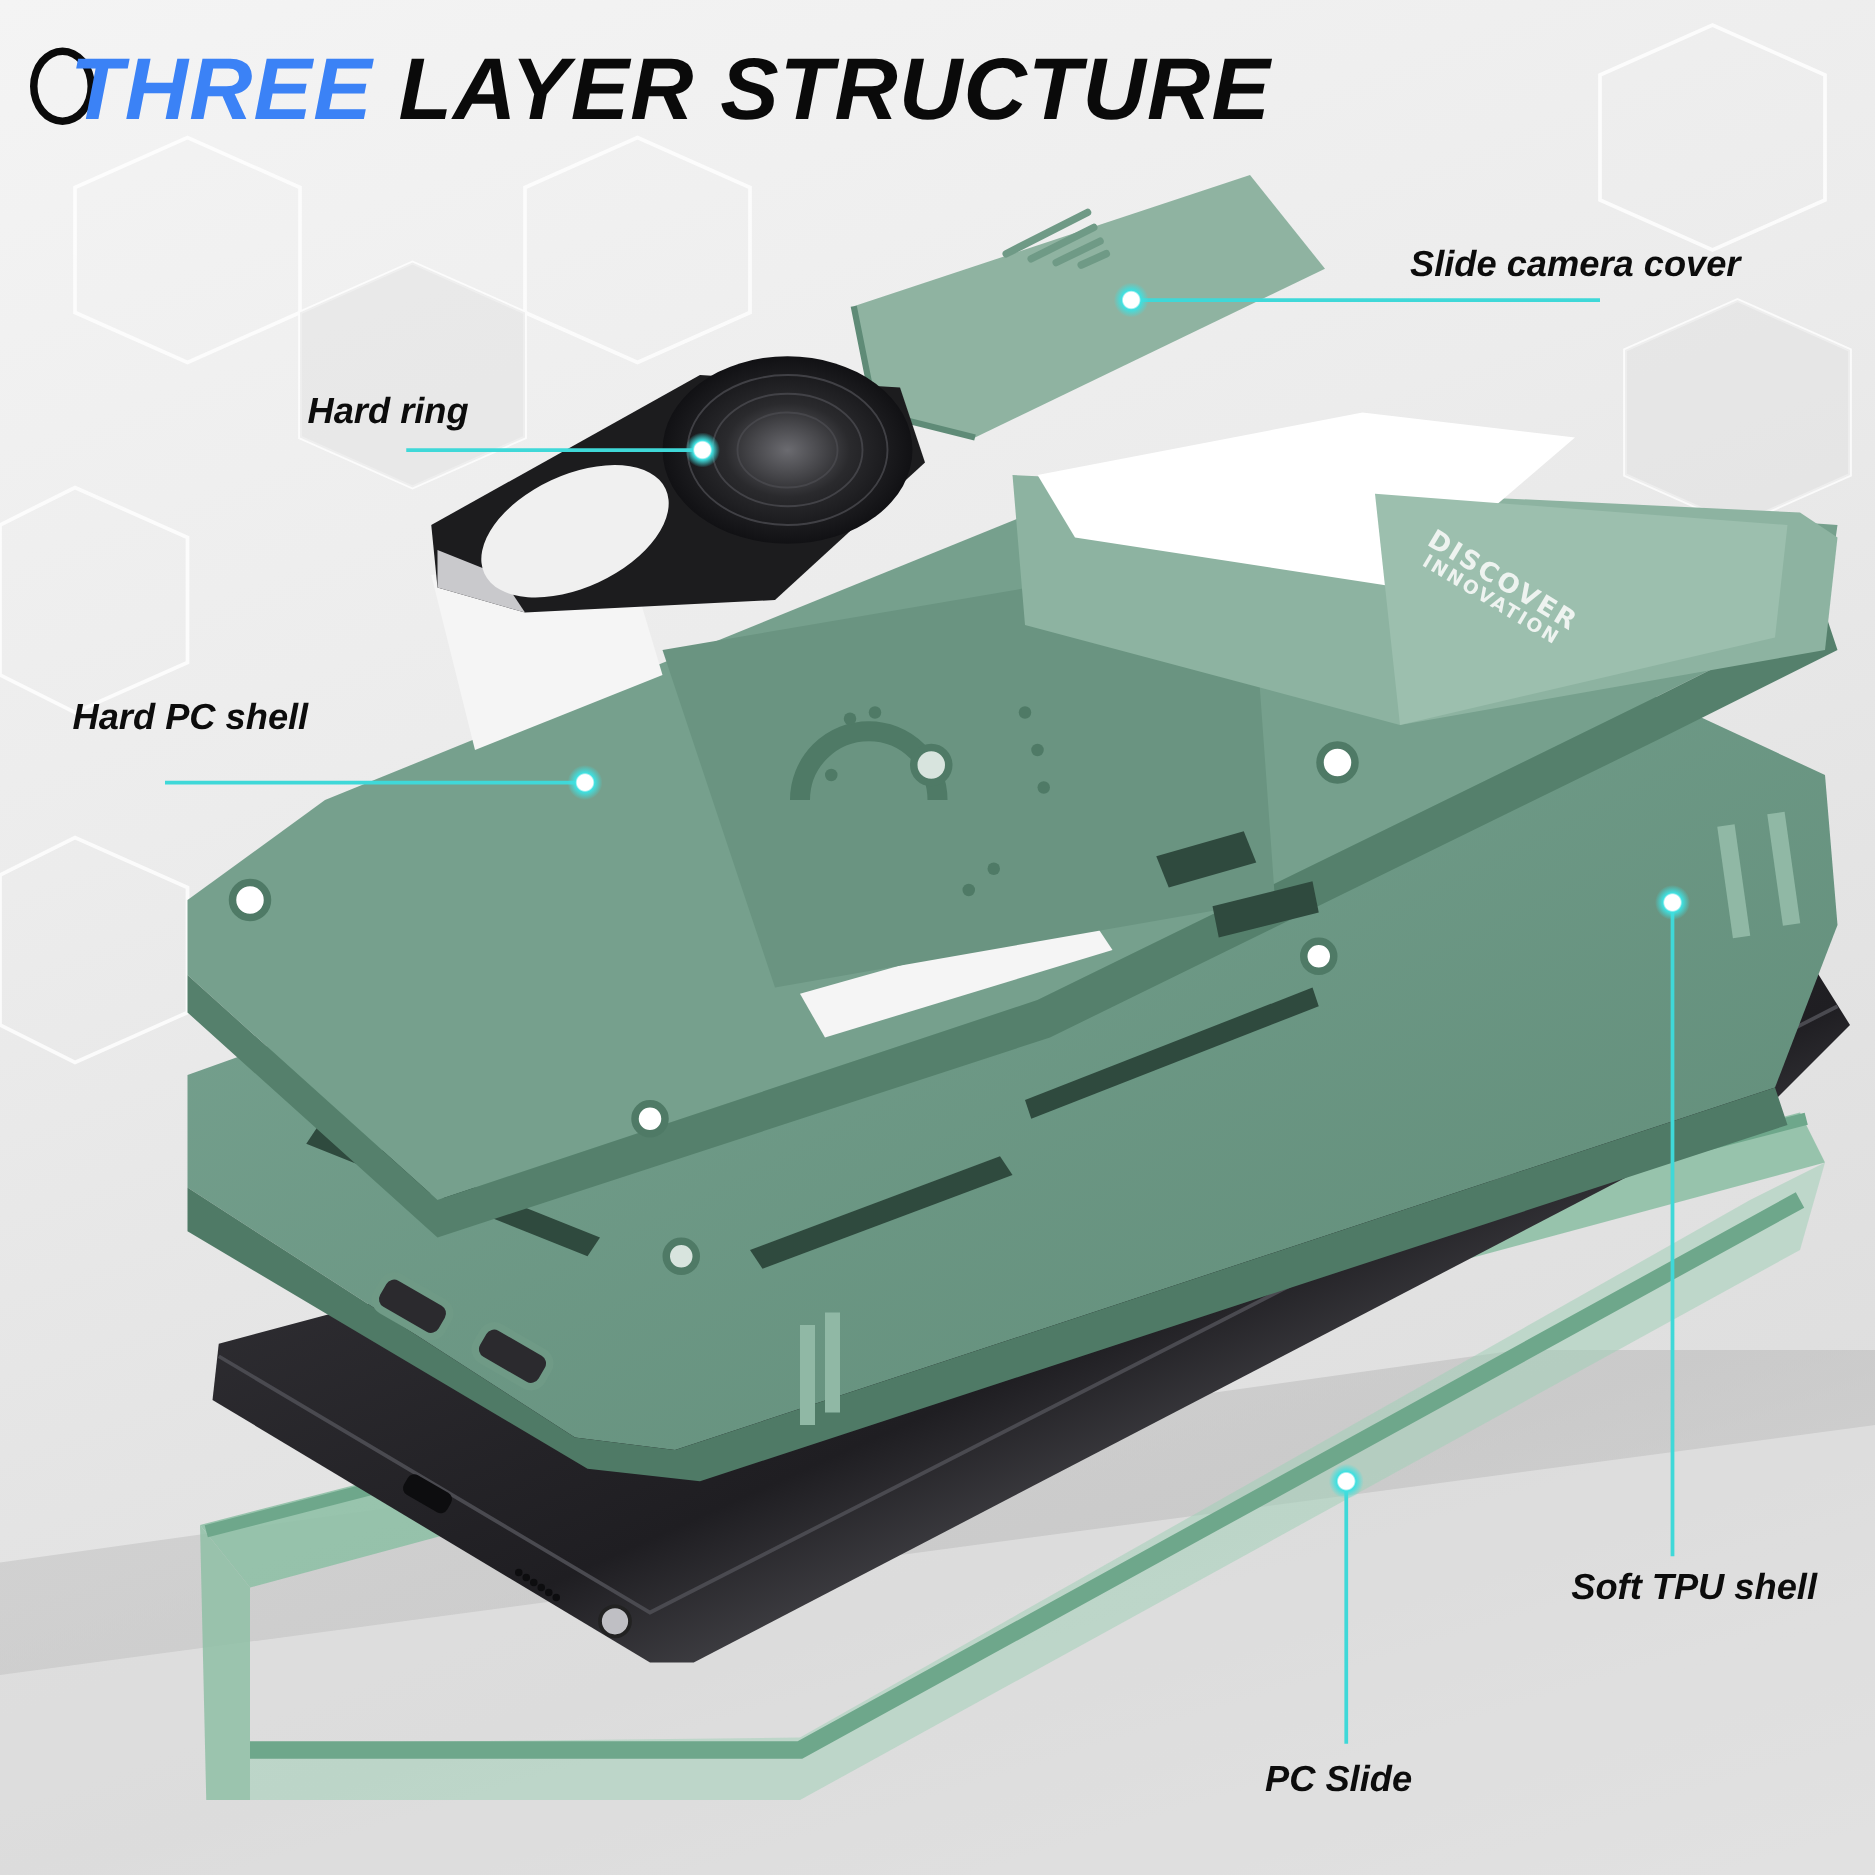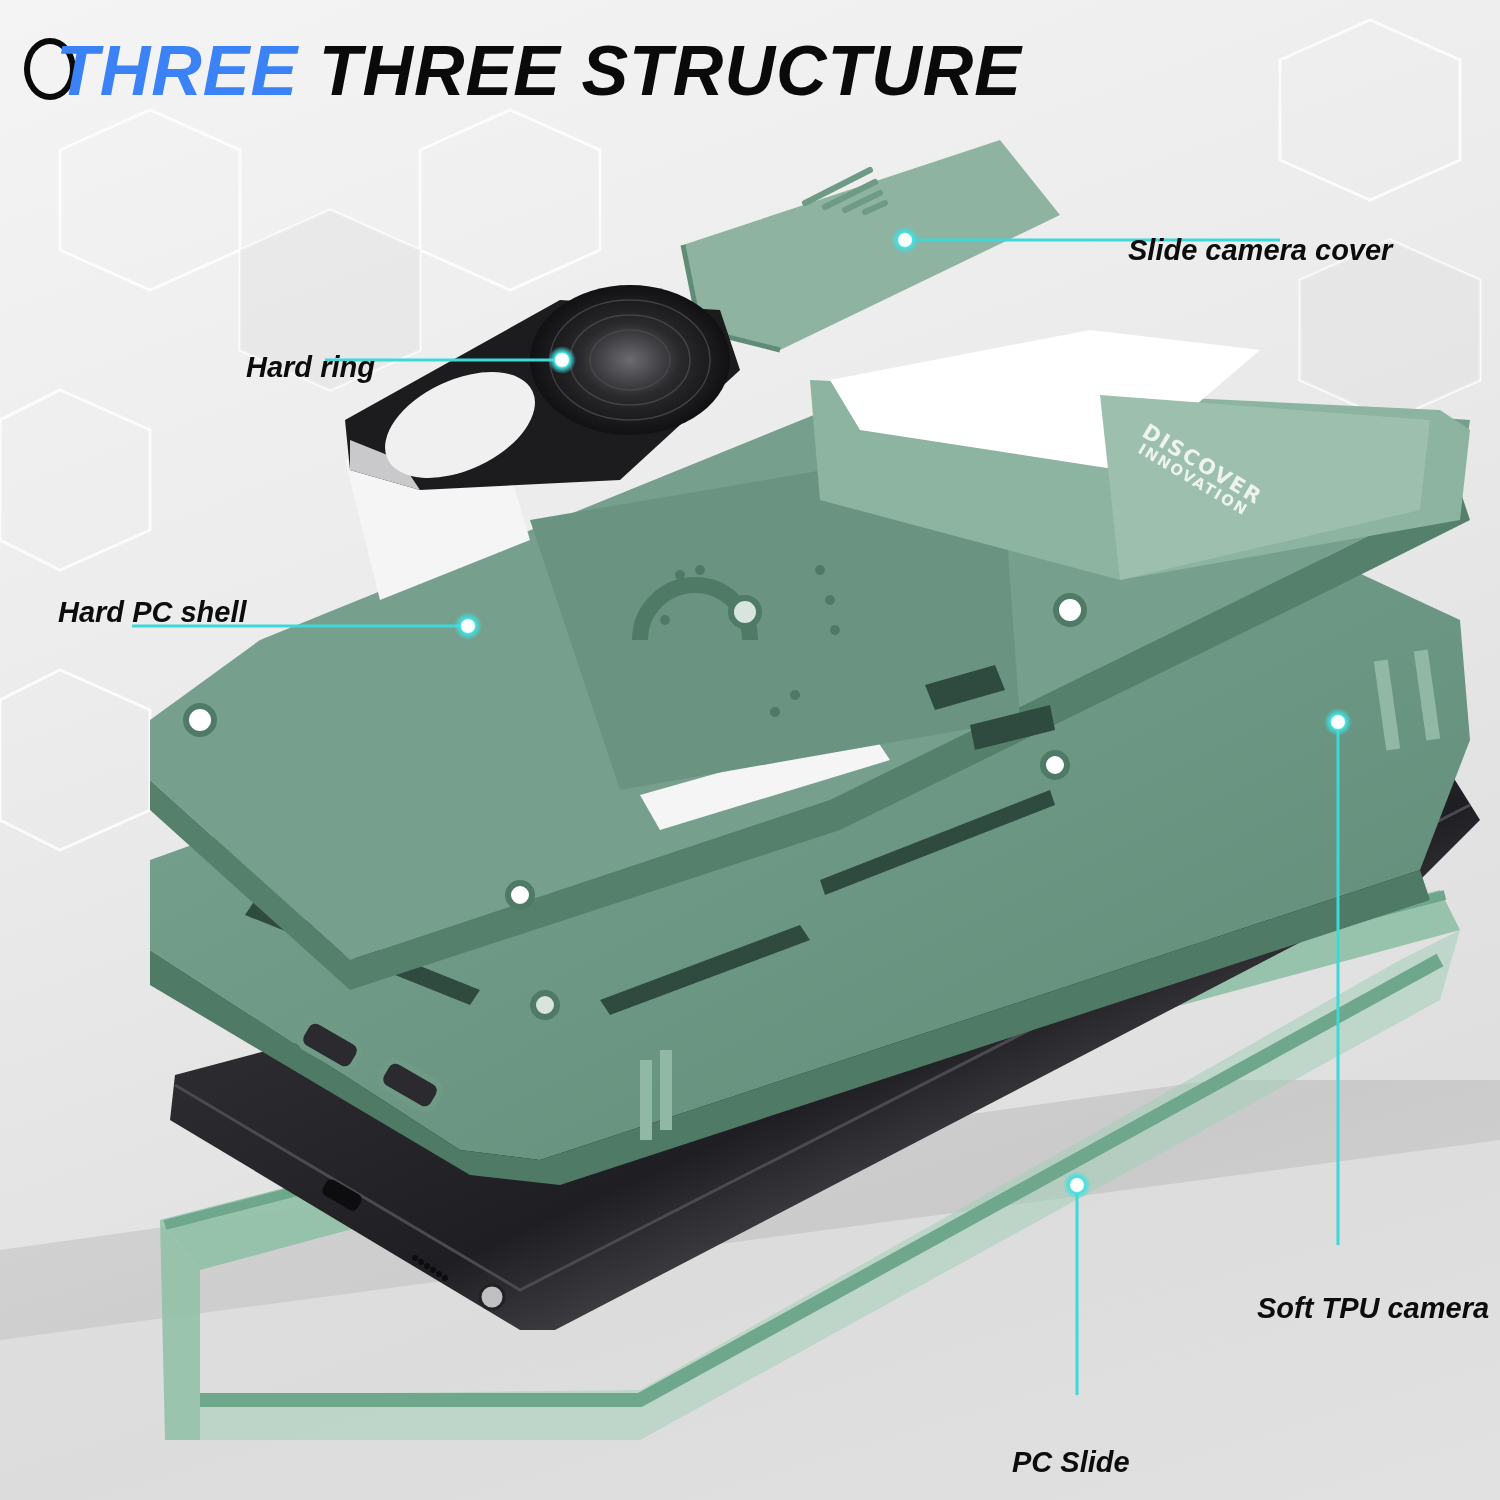--- a/index.html
+++ b/index.html
@@ -16,21 +16,21 @@
     font-size: 70px; letter-spacing: 1px; line-height: 1; white-space: nowrap;
   }
   .title .red { color: #3b82f6; }
   .title .black { color: #0a0a0a; }
   .title-ring {
     position: absolute; left: 24px; top: 38px; width: 52px; height: 62px;
     border: 6px solid #0a0a0a; border-radius: 50%; box-sizing: border-box;
   }
   .label {
     position: absolute; font-weight: bold; font-style: italic; color: #0c0c0c;
-    font-size: 29px; white-space: nowrap; line-height: 1; margin-top: 38px;
+    font-size: 29px; white-space: nowrap; line-height: 1;
   }
   svg.art { position: absolute; left: 0; top: 0; }
   .discover {
     position: absolute; left: 1150px; top: 420px; transform: rotate(31deg);
     transform-origin: left top; color: #eef3f0; font-weight: bold; text-align: center;
     font-family: "DejaVu Sans", sans-serif; line-height: 1.05;
   }
   .discover .d1 { font-size: 21px; letter-spacing: 2px; }
   .discover .d2 { font-size: 15px; letter-spacing: 2px; }
 </style>
@@ -204,20 +204,20 @@
 </svg>
 
 <div class="discover">
   <div class="d1">DISCOVER</div>
   <div class="d2">INNOVATION</div>
 </div>
 
 <div class="title-ring"></div>
 <h1 class="title">
   <span class="red">THREE</span>
-  <span class="black">THREE STRUCTURE</span>
+  <span class="black">LAYER STRUCTURE</span>
 </h1>
 
 <div class="label" style="left:1128px; top:198px;">Slide camera cover</div>
 <div class="label" style="left:246px; top:315px;">Hard ring</div>
 <div class="label" style="left:58px; top:560px;">Hard PC shell</div>
-<div class="label" style="left:1257px; top:1256px;">Soft TPU camera</div>
+<div class="label" style="left:1257px; top:1256px;">Soft TPU shell</div>
 <div class="label" style="left:1012px; top:1410px;">PC Slide</div>
 
 </body></html>

